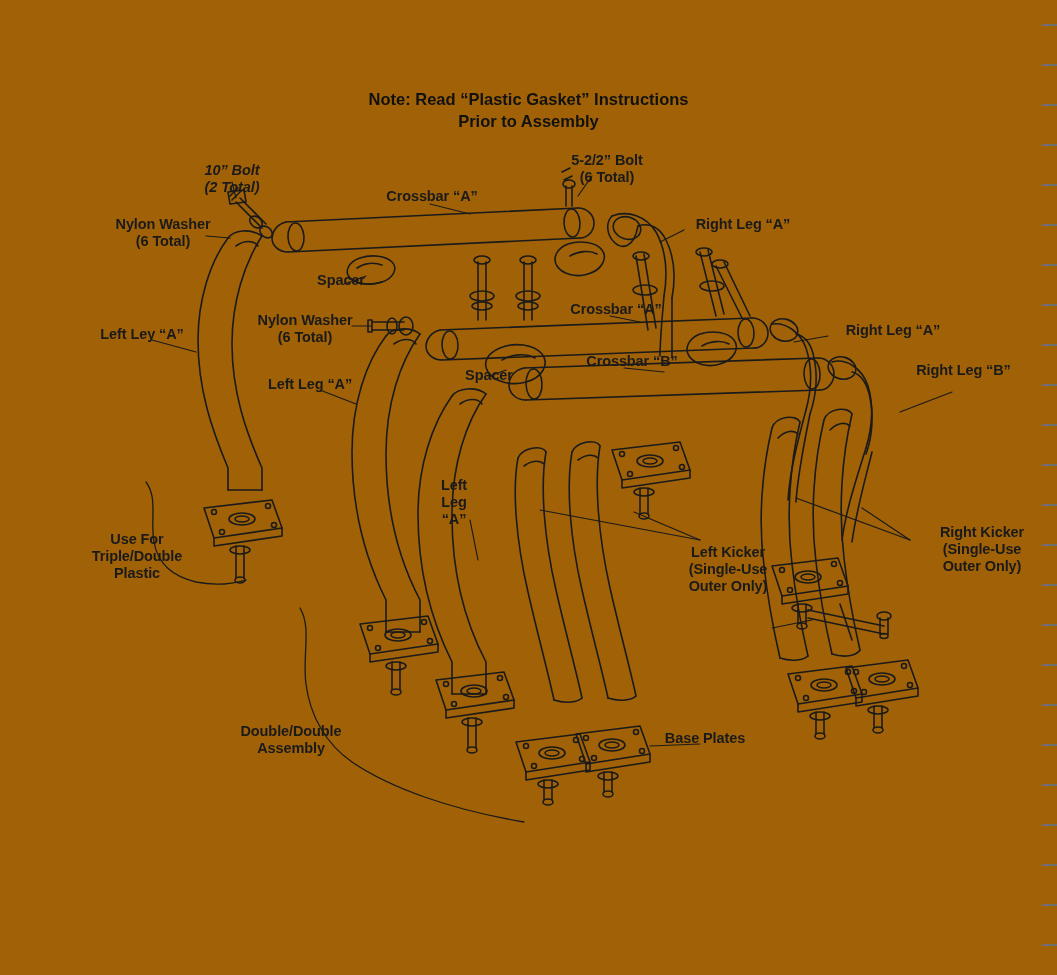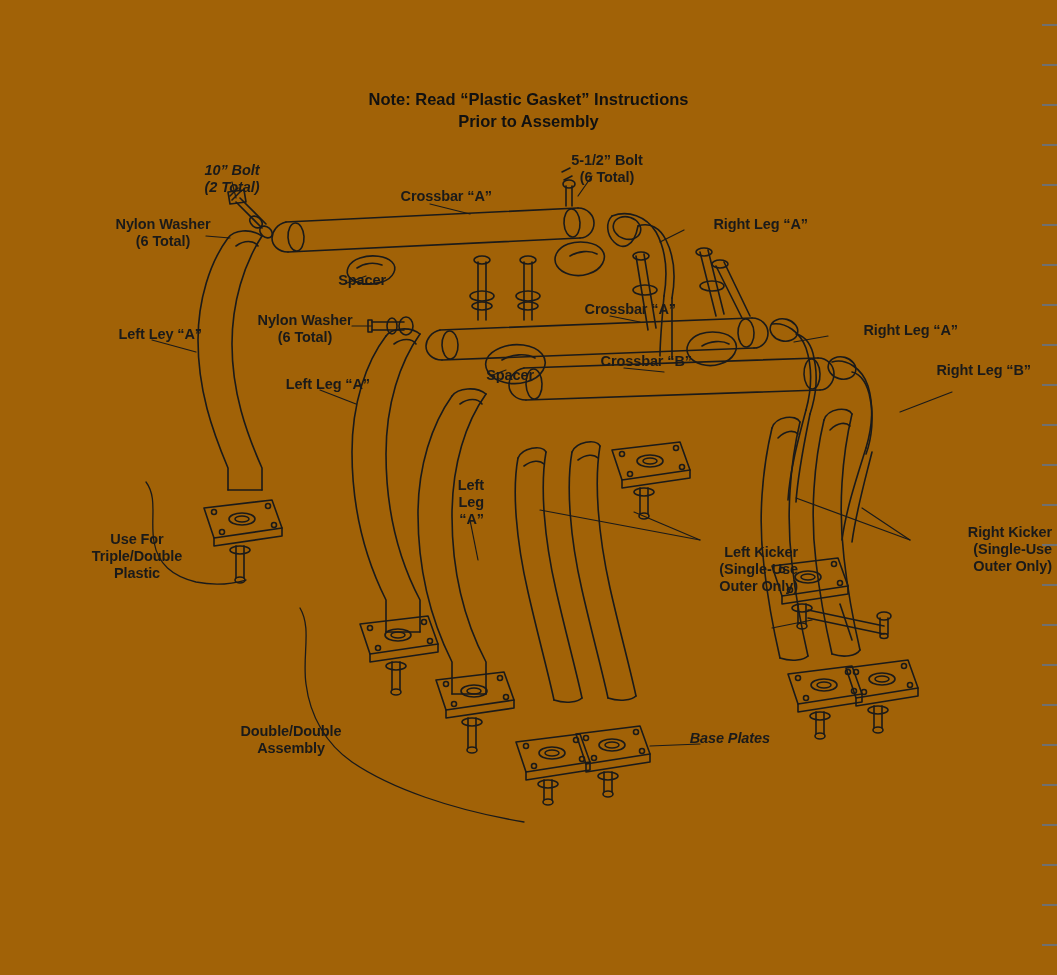--- a/index.html
+++ b/index.html
@@ -27,21 +27,21 @@
   .lbl {
     position: absolute;
     font-weight: bold;
     color: #1a1a1a;
     line-height: 1.18;
     white-space: pre-line;
     font-size: 14.5px;
     letter-spacing: -0.1px;
   }
   .lbl.center { text-align: center; }
-  .lbl.left { text-align: right; }
+  .lbl.left { text-align: center; }
   #note-title {
     position: absolute;
     width: 100%;
     text-align: center;
     top: 88px;
     left: 0;
     font-size: 16.5px;
     font-weight: bold;
     color: #111;
     line-height: 1.35;
@@ -463,21 +463,21 @@
     </div>
 
   <div id="note-title">Note: Read “Plastic Gasket” Instructions
 Prior to Assembly</div>
 
   <div class="lbl center" style="left:172px; top:162px; width:120px;font-style:italic;">10” Bolt
 (2 Total)</div>
   <div class="lbl center" style="left:98px;  top:216px; width:130px;">Nylon Washer
 (6 Total)</div>
   <div class="lbl left" style="left:372px; top:188px; width:120px;">Crossbar “A”</div>
-  <div class="lbl center" style="left:548px; top:152px; width:118px;">5-1/2” Bolt
+  <div class="lbl center" style="left:548px; top:152px; width:118px;">5-2/2” Bolt
 (6 Total)</div>
   <div class="lbl left" style="left:678px; top:216px; width:130px;">Right Leg “A”</div>
   <div class="lbl left" style="left:296px; top:272px; width:90px;">Spacer</div>
   <div class="lbl center" style="left:240px; top:312px; width:130px;">Nylon Washer
 (6 Total)</div>
   <div class="lbl left" style="left:556px; top:301px; width:120px;">Crossbar “A”</div>
   <div class="lbl left" style="left:828px; top:322px; width:130px;">Right Leg “A”</div>
   <div class="lbl left" style="left:82px;  top:326px; width:120px;">Left Ley “A”</div>
   <div class="lbl left" style="left:572px; top:353px; width:120px;">Crossbar “B”</div>
   <div class="lbl left" style="left:444px; top:367px; width:90px;">Spacer</div>
@@ -490,15 +490,15 @@
 Triple/Double
 Plastic</div>
   <div class="lbl left" style="left:638px; top:544px; width:140px;margin-left:20px;">Left Kicker
 (Single-Use
 Outer Only)</div>
   <div class="lbl left" style="left:912px; top:524px; width:140px;">Right Kicker
 (Single-Use
 Outer Only)</div>
   <div class="lbl center" style="left:216px; top:723px; width:150px;">Double/Double
 Assembly</div>
-  <div class="lbl left" style="left:640px; top:730px; width:130px;font-style:italic;">Base Plates</div>
+  <div class="lbl left" style="left:640px; top:730px; width:130px;">Base Plates</div>
 
 </div>
 
 </body></html>

